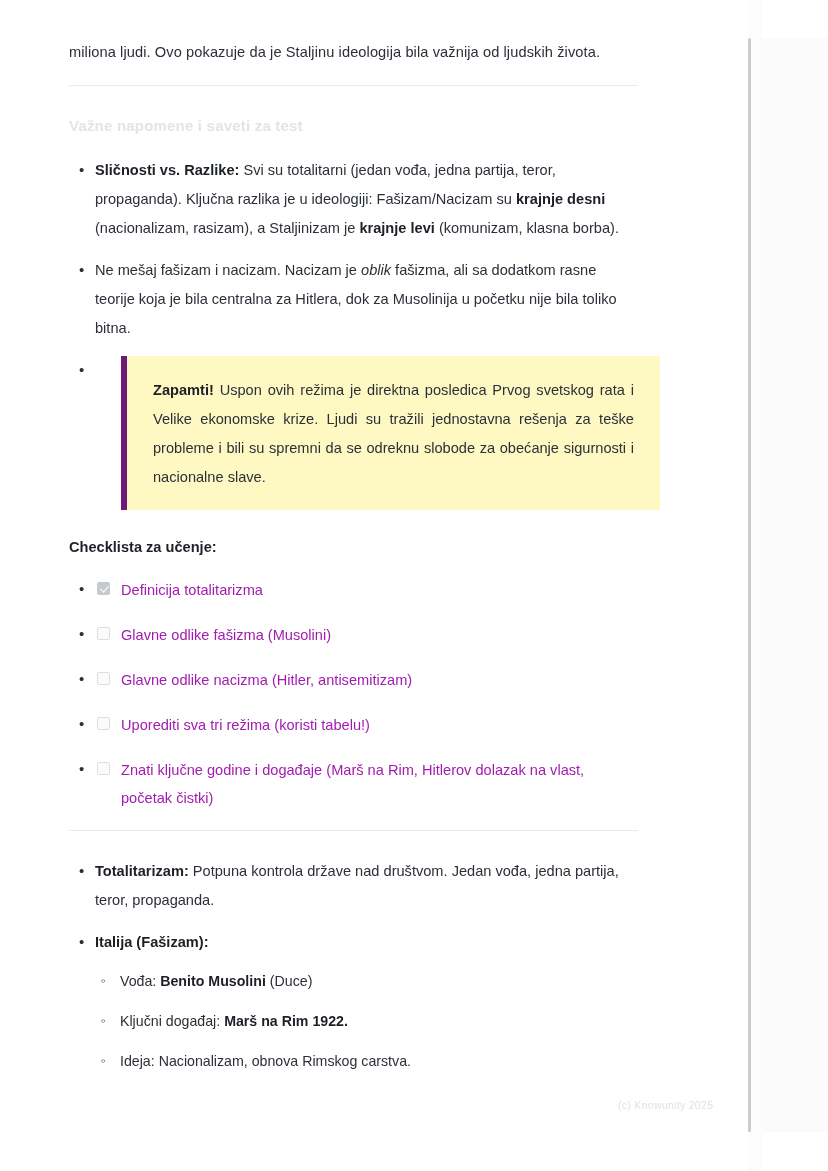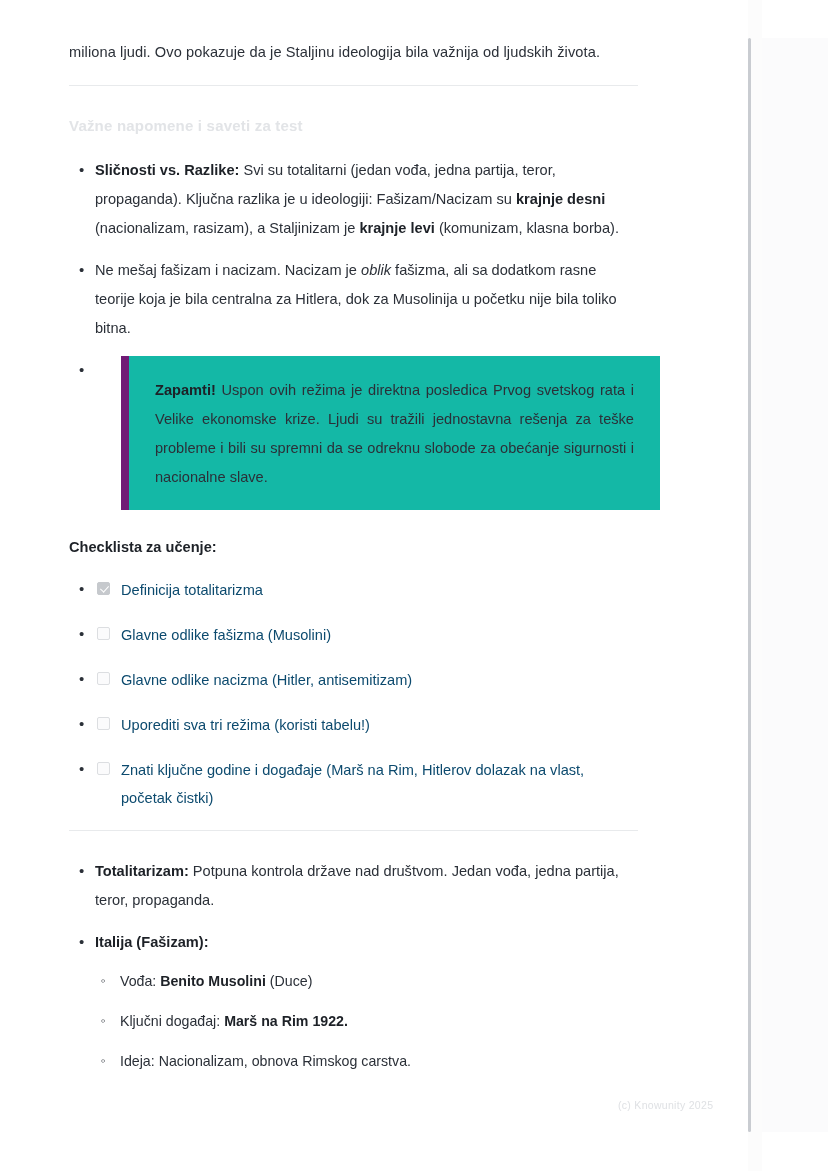--- a/index.html
+++ b/index.html
@@ -125,22 +125,22 @@
     margin-bottom: 18px;
     padding-left: 0;
   }
   li.quote-li::before {
     left: 10px;
     top: 31px;
   }
   blockquote.note {
     margin: 0 0 0 26px;
     padding: 20px 26px 18px 26px;
-    background: #14b8a6;
-    border-left: 8px solid #701a75;
+    background: #fef9c3;
+    border-left: 6px solid #701a75;
     box-sizing: border-box;
     width: 539px;
   }
   blockquote.note p {
     margin: 0;
     font-size: 14.6px;
     line-height: 29px;
     text-align: justify;
     color: #2b3038;
   }
@@ -157,21 +157,21 @@
     list-style: none;
     margin: 0;
     padding: 0;
   }
   ul.checklist > li {
     position: relative;
     padding-left: 52px;
     margin-bottom: 17px;
     font-size: 14.6px;
     line-height: 28px;
-    color: #0c4a6e;
+    color: #a21caf;
   }
   ul.checklist > li::before {
     content: "\2022";
     position: absolute;
     left: 10px;
     top: -1px;
     font-size: 15px;
     line-height: 28px;
     color: #2b3038;
   }

